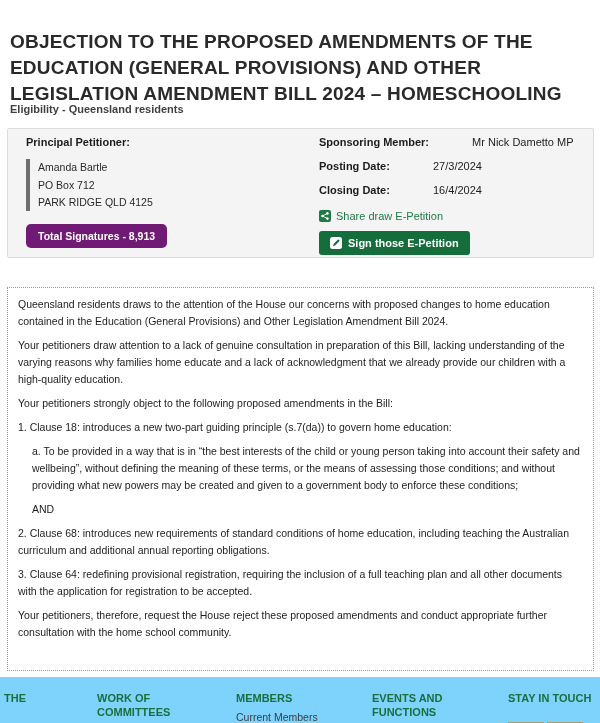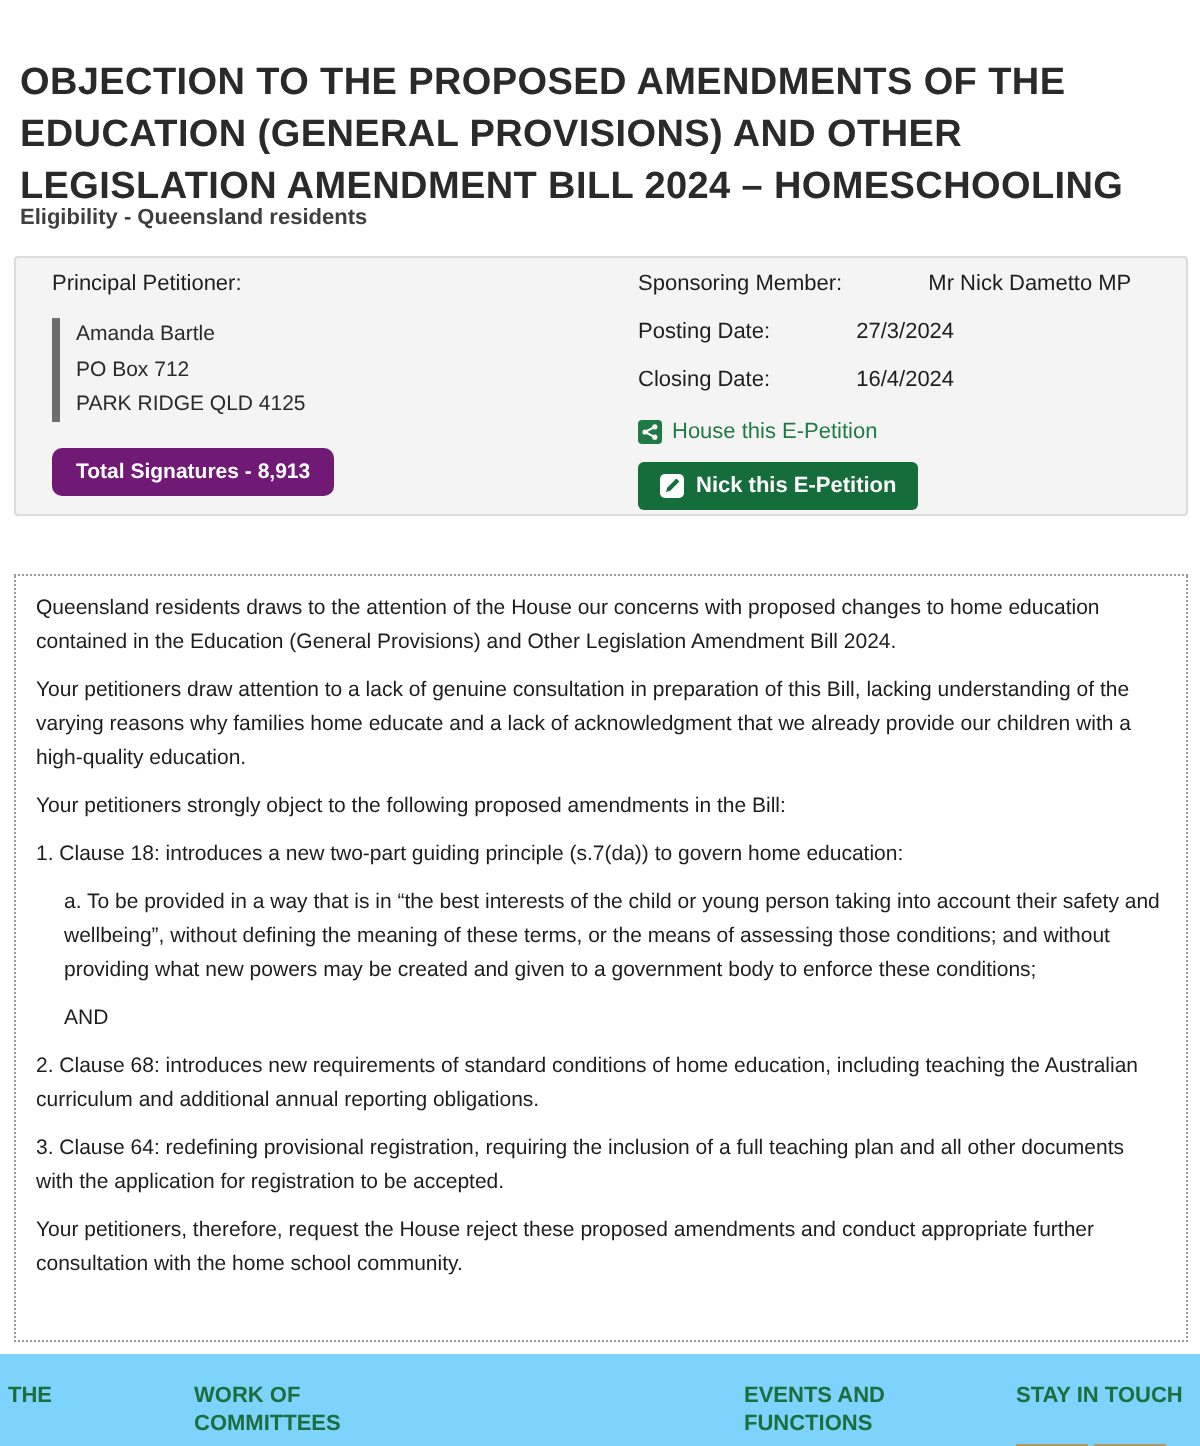--- a/index.html
+++ b/index.html
@@ -18,21 +18,21 @@
     position:absolute; top:103px; left:10px;
     font-size:11px; font-weight:700; color:#3f3f3f;
   }
 
   
   .info-panel {
     position:absolute; top:128px; left:7px; right:6px; height:130px;
     background:#f4f4f4; border:1px solid #dcdcdc; border-radius:2px;
   }
   .col-left { position:absolute; left:18px; top:7px; }
-  .lbl { font-weight:400; font-size:11px; color:#1d1d1d; }
+  .lbl { font-weight:700; font-size:11px; color:#1d1d1d; }
   .val { font-size:11px; color:#1d1d1d;padding-left:40px; }
   .address-quote {
     margin-top:11px; border-left:4px solid #6e6e6e; padding-left:8px;
   }
   .address-quote div { font-size:10.5px; line-height:15px; color:#2a2a2a; padding:1.2px 0; }
   .sig-badge {
     display:inline-block; margin-top:13px; background:#701a75; color:#ffffff;
     font-size:10.5px; font-weight:700; padding:6px 12px; border-radius:5px;
   }
   .col-right { position:absolute; left:311px; top:7px; }
@@ -115,31 +115,31 @@
       <div class="share-row">
         <span>
           <svg width="12" height="12" viewBox="0 0 12 12">
             <rect x="0" y="0" width="12" height="12" rx="2" fill="#1f7a45"></rect>
             <circle cx="8.4" cy="3.4" r="1.3" fill="#ffffff"></circle>
             <circle cx="3.5" cy="6" r="1.3" fill="#ffffff"></circle>
             <circle cx="8.4" cy="8.6" r="1.3" fill="#ffffff"></circle>
             <path d="M3.5 6 L8.4 3.4 M3.5 6 L8.4 8.6" stroke="#ffffff" stroke-width="1"></path>
           </svg>
         </span>
-        <span class="link-text">House this E-Petition</span>
+        <span class="link-text">Share draw E-Petition</span>
       </div>
 
       <button class="sign-btn">
         <span>
           <svg width="12" height="12" viewBox="0 0 12 12">
             <rect x="0" y="0" width="12" height="12" rx="2.5" fill="#ffffff"></rect>
             <path d="M3 9 L3.6 6.9 L8.2 2.3 L9.7 3.8 L5.1 8.4 Z" fill="#156d3c"></path>
           </svg>
         </span>
-        <span>Nick this E-Petition</span>
+        <span>Sign those E-Petition</span>
       </button>
     </div>
   </div>
 
   <div class="addressee">TO: The Honourable the Speaker and Members of the Legislative Assembly of Queensland</div>
 
   <div class="petition-box">
       <p class="body-para">Queensland residents draws to the attention of the House our concerns with proposed changes to home education contained in the Education (General Provisions) and Other Legislation Amendment Bill 2024.</p>
       <p class="body-para">Your petitioners draw attention to a lack of genuine consultation in preparation of this Bill, lacking understanding of the varying reasons why families home educate and a lack of acknowledgment that we already provide our children with a high-quality education.</p>
       <p class="body-para">Your petitioners strongly object to the following proposed amendments in the Bill:</p>
@@ -151,20 +151,24 @@
       <p class="body-para">Your petitioners, therefore, request the House reject these proposed amendments and conduct appropriate further consultation with the home school community.</p>
     </div>
 
   <div class="footer">
     <div class="f-col" style="left:4px;">
       <div class="f-head">THE</div>
     </div>
     <div class="f-col" style="left:97px;">
       <div class="f-head" style="width:90px;">WORK OF COMMITTEES</div>
     </div>
+    <div class="f-col" style="left:236px;">
+      <div class="f-head">MEMBERS</div>
+      <div class="f-link">Current Members</div>
+    </div>
     <div class="f-col" style="left:372px;">
       <div class="f-head" style="width:95px;">EVENTS AND FUNCTIONS</div>
     </div>
     <div class="f-col" style="left:508px;">
       <div class="f-head">STAY IN TOUCH</div>
       <div class="social-row">
         <div class="social-btn">
           
         </div>
         <div class="social-btn">

